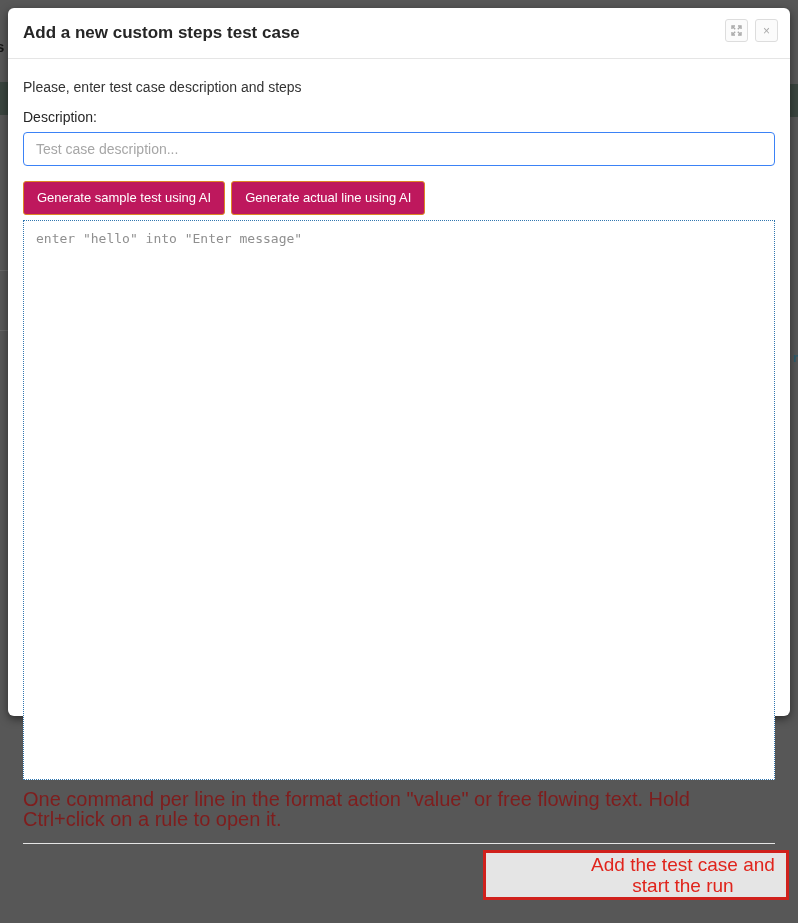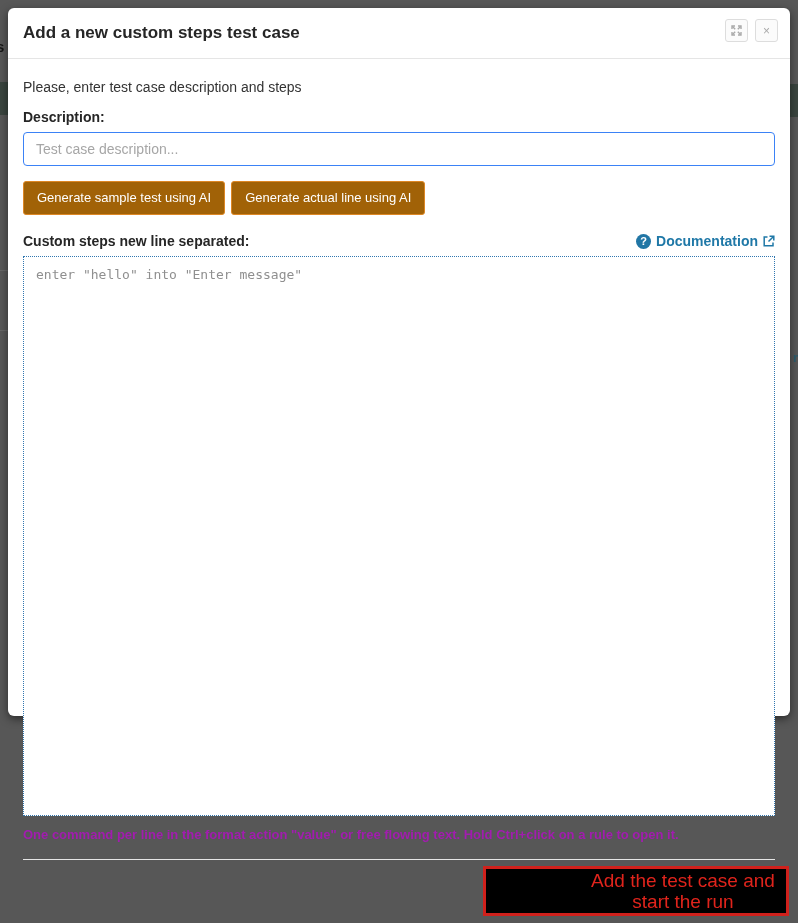--- a/index.html
+++ b/index.html
@@ -25,48 +25,48 @@
   .modal-header{position:relative;padding:14px 15px;border-bottom:1px solid #e5e5e5;}
   .modal-title{margin:0;font-size:17px;font-weight:bold;color:#262626;line-height:22px;}
   .header-btns{position:absolute;top:11px;right:12px;display:flex;gap:7px;}
   .mini-btn{width:23px;height:23px;box-sizing:border-box;border:1px solid #ddd;border-radius:3px;
             background:#fbfbfb;color:#a9a9a9;display:flex;align-items:center;justify-content:center;
             font-size:12px;line-height:1;cursor:pointer;padding:0;}
   .mini-btn svg{display:block;}
 
   .modal-body{padding:10px 15px 0 15px;flex:1;}
   .intro{margin:8px 0 10px 0;font-size:14px;color:#333;line-height:20px;}
-  .field-label{font-size:14px;font-weight:bold;color:#262626;line-height:20px;margin-bottom:5px;}
+  .field-label{font-size:14px;font-weight:normal;color:#262626;line-height:20px;margin-bottom:5px;}
   .desc-input{display:block;width:100%;box-sizing:border-box;height:34px;padding:6px 12px;
               font-size:14px;color:#555;border:1px solid #3b82f6;border-radius:4px;
               font-family:"Liberation Sans","DejaVu Sans",sans-serif;}
   .desc-input::placeholder{color:#a6a6a6;opacity:1;}
 
   .btn-row{margin-top:15px;display:flex;gap:6px;}
-  .btn-orange{background:#a16207;border:1px solid #dd8724;color:#fff;font-size:13px;
+  .btn-orange{background:#be185d;border:1px solid #dd8724;color:#fff;font-size:13px;
               padding:8px 13px;border-radius:3px;cursor:pointer;line-height:16px;
               font-family:"Liberation Sans","DejaVu Sans",sans-serif;}
 
   .steps-label-row{margin-top:16px;display:flex;justify-content:space-between;align-items:center;}
   .doc-link{display:flex;align-items:center;gap:5px;color:#1f78a7;font-size:14px;font-weight:bold;
             text-decoration:none;cursor:pointer;}
   .q-circle{width:15px;height:15px;border-radius:50%;background:#2176a5;color:#fff;
             font-size:11px;font-weight:bold;display:flex;align-items:center;justify-content:center;}
   .ext-icon svg{display:block;}
 
   .steps-area{display:block;width:100%;box-sizing:border-box;height:560px;margin-top:5px;
               border:1px dotted #3177b0;padding:10px 12px;resize:none;
               font-family:"DejaVu Sans Mono","Liberation Mono",monospace;font-size:13px;color:#555;}
   .steps-area::placeholder{color:#8f8f8f;opacity:1;}
 
-  .help-text{margin-top:9px;font-size:13px;color:#a21caf;line-height:20px;font-weight:bold;}
+  .help-text{margin-top:9px;font-size:20px;color:#7f1d1d;line-height:20px;}
 
   .modal-footer{border-top:1px solid #e5e5e5;margin:14px 15px 0 15px;position:relative;height:66px;}
   .annotation-box{position:absolute;top:6px;right:-14px;width:306px;height:50px;box-sizing:border-box;
-                  border:3px solid #d0211c;background:#000000;display:flex;align-items:center;
+                  border:3px solid #d0211c;background:#e5e5e5;display:flex;align-items:center;
                   justify-content:flex-end;gap:4px;padding:0 5px 0 10px;}
   .annotation-text{color:#e0241c;font-size:19px;line-height:21px;text-align:center;width:196px;}
   .btn-teal{background:#1e6e8c;border:1px solid #195d77;color:#fff;font-size:14px;
             padding:8px 12px;border-radius:4px;cursor:pointer;line-height:18px;white-space:nowrap;
             font-family:"Liberation Sans","DejaVu Sans",sans-serif;}
 </style>
 </head>
 <body>
 
 <div class="stage">
@@ -105,33 +105,20 @@
       <p class="intro">Please, enter test case description and steps</p>
 
       <div class="field-label">Description:</div>
       <input class="desc-input" type="text" placeholder="Test case description..." style="">
 
       <div class="btn-row">
         <button class="btn-orange">Generate sample test using AI</button>
         <button class="btn-orange">Generate actual line using AI</button>
       </div>
 
-      <div class="steps-label-row">
-        <div class="field-label" style="margin-bottom:0">Custom steps new line separated:</div>
-        <a class="doc-link">
-          <span class="q-circle">?</span>
-          <span>Documentation</span>
-          <span class="ext-icon">
-            <svg width="12" height="12" viewBox="0 0 12 12" fill="none" stroke="#1f78a7" stroke-width="1.5">
-              <path d="M4.5 2 H1.2 V10.8 H10 V7.5"></path>
-              <path d="M6.5 1.2 H10.8 V5.5 M10.5 1.5 L5.5 6.5"></path>
-            </svg>
-          </span>
-        </a>
-      </div>
 
       <textarea class="steps-area" placeholder="enter &quot;hello&quot; into &quot;Enter message&quot;" style=""></textarea>
 
       <div class="help-text">One command per line in the format action "value" or free flowing text. Hold Ctrl+click on a rule to open it.</div>
     </div>
 
     <div class="modal-footer">
       <div class="annotation-box">
         <div class="annotation-text">Add the test case and start the run</div>
       </div>

